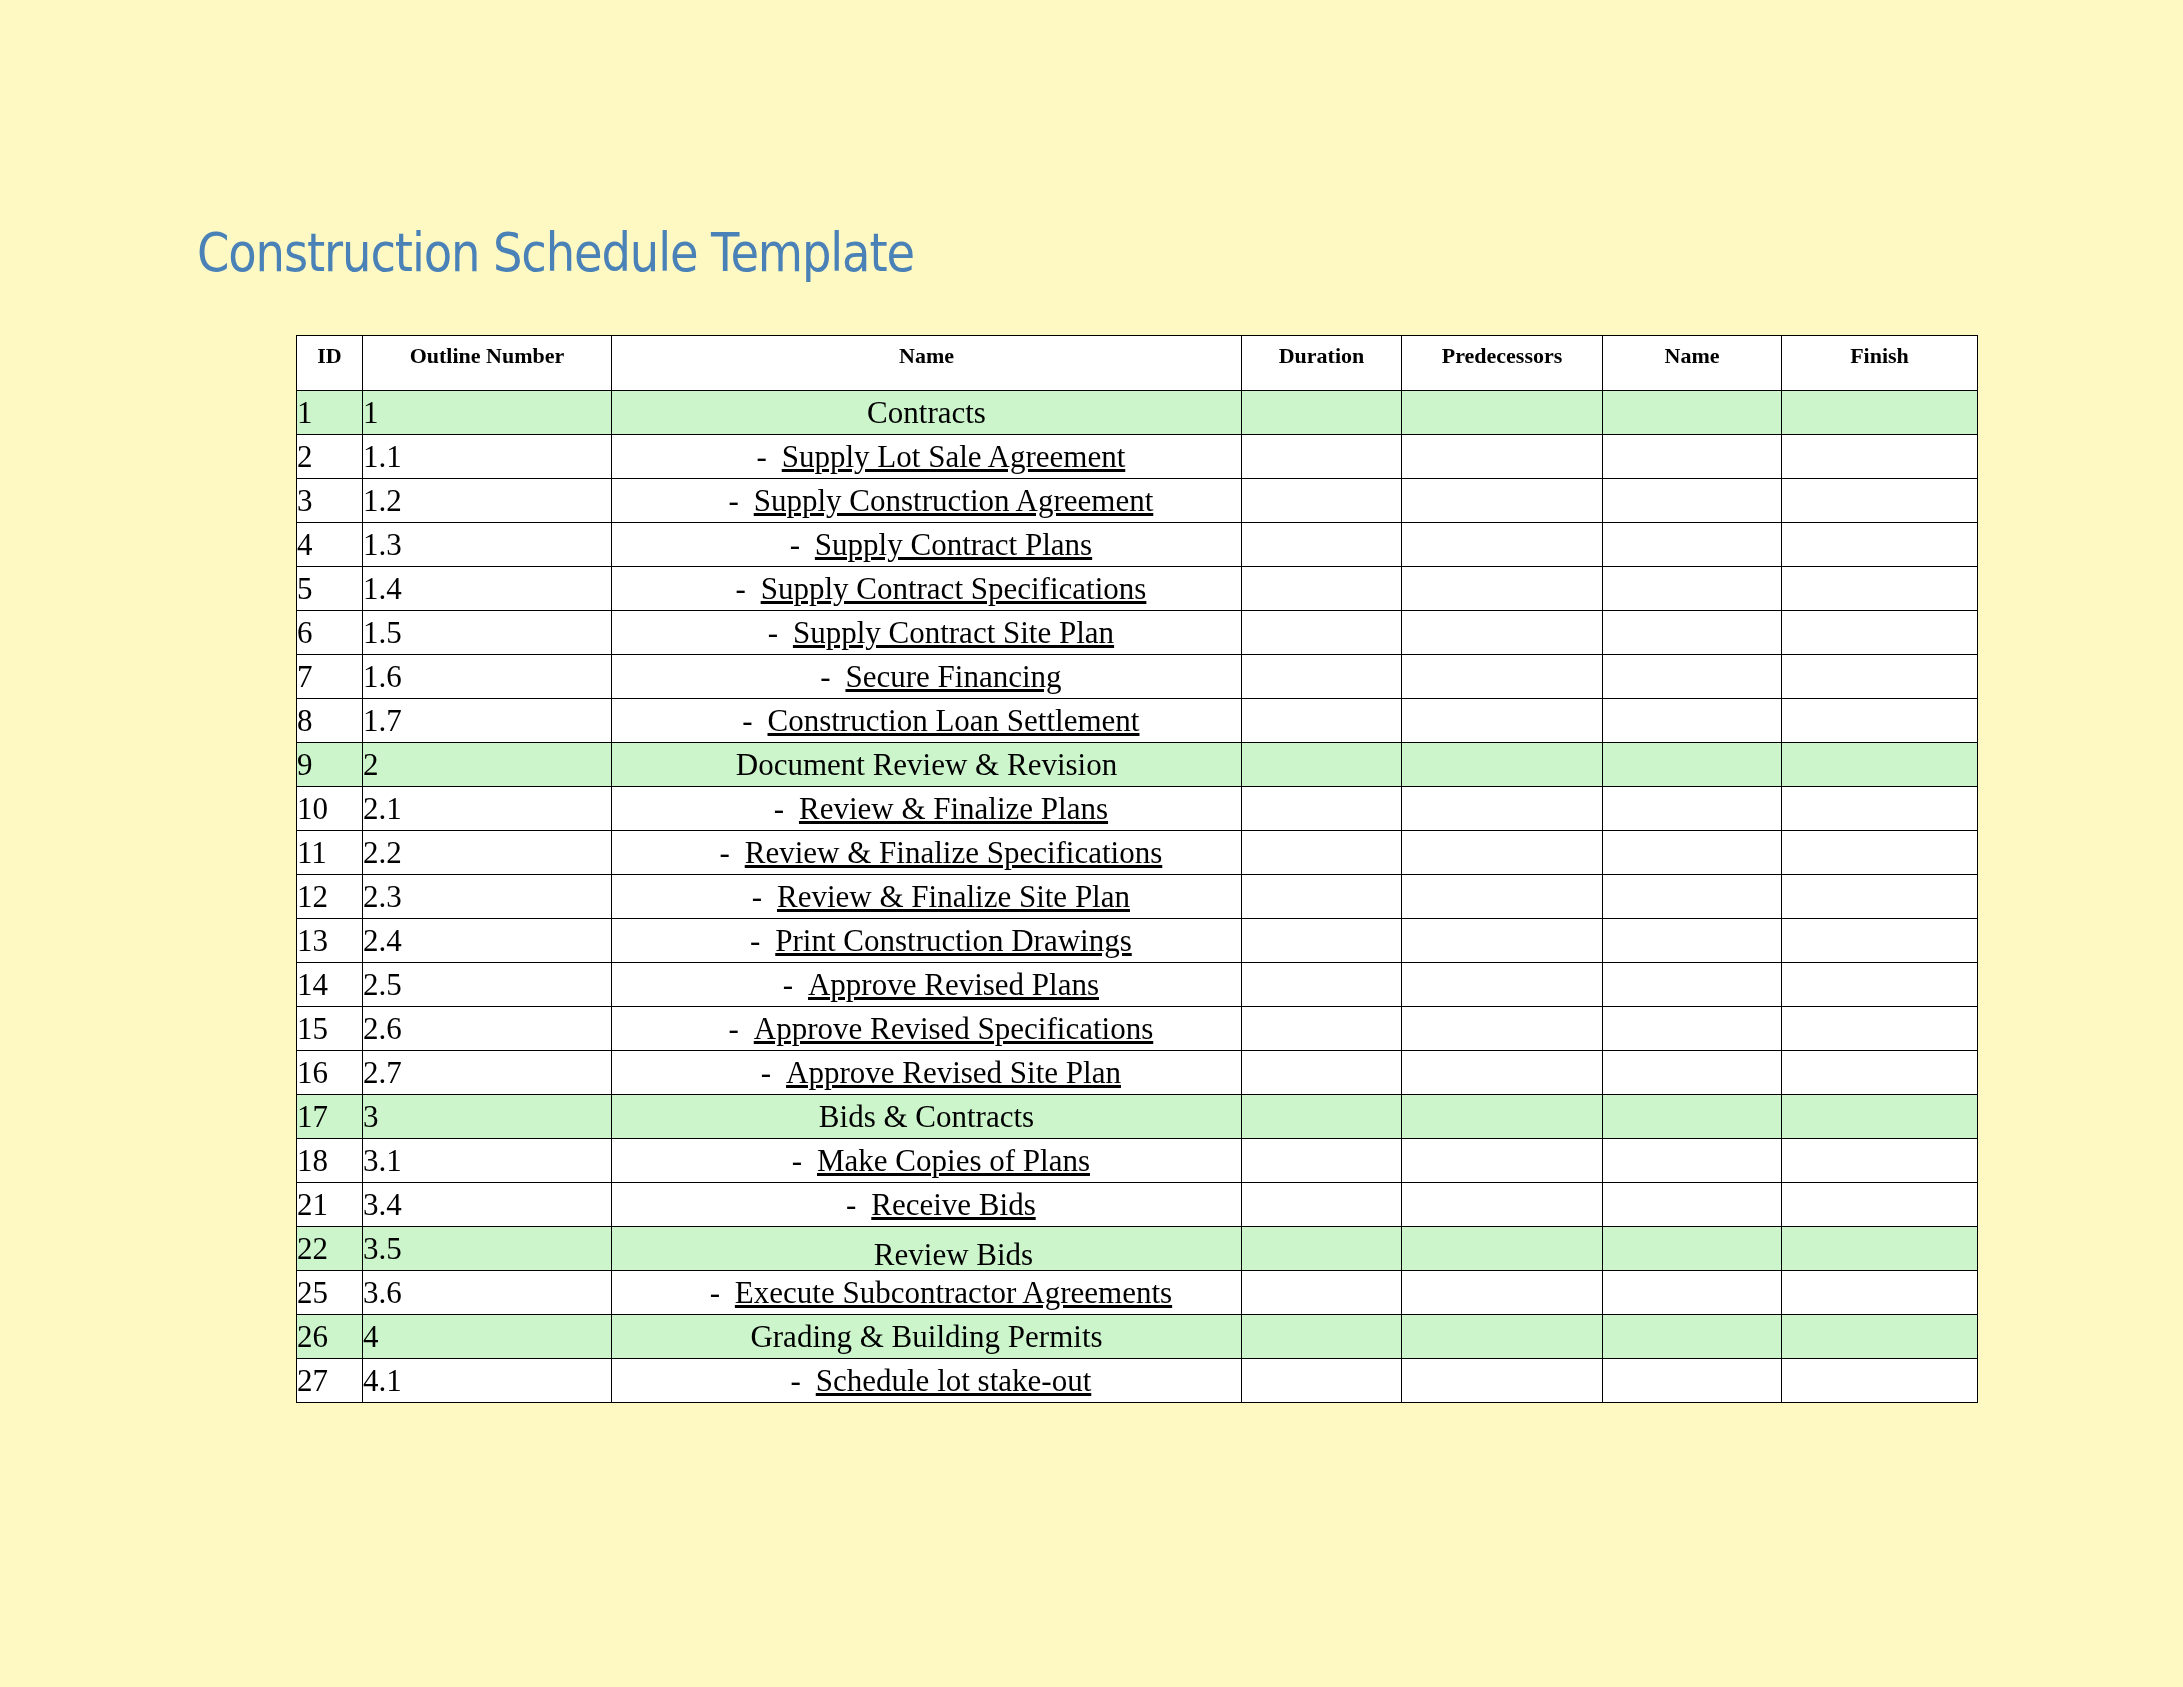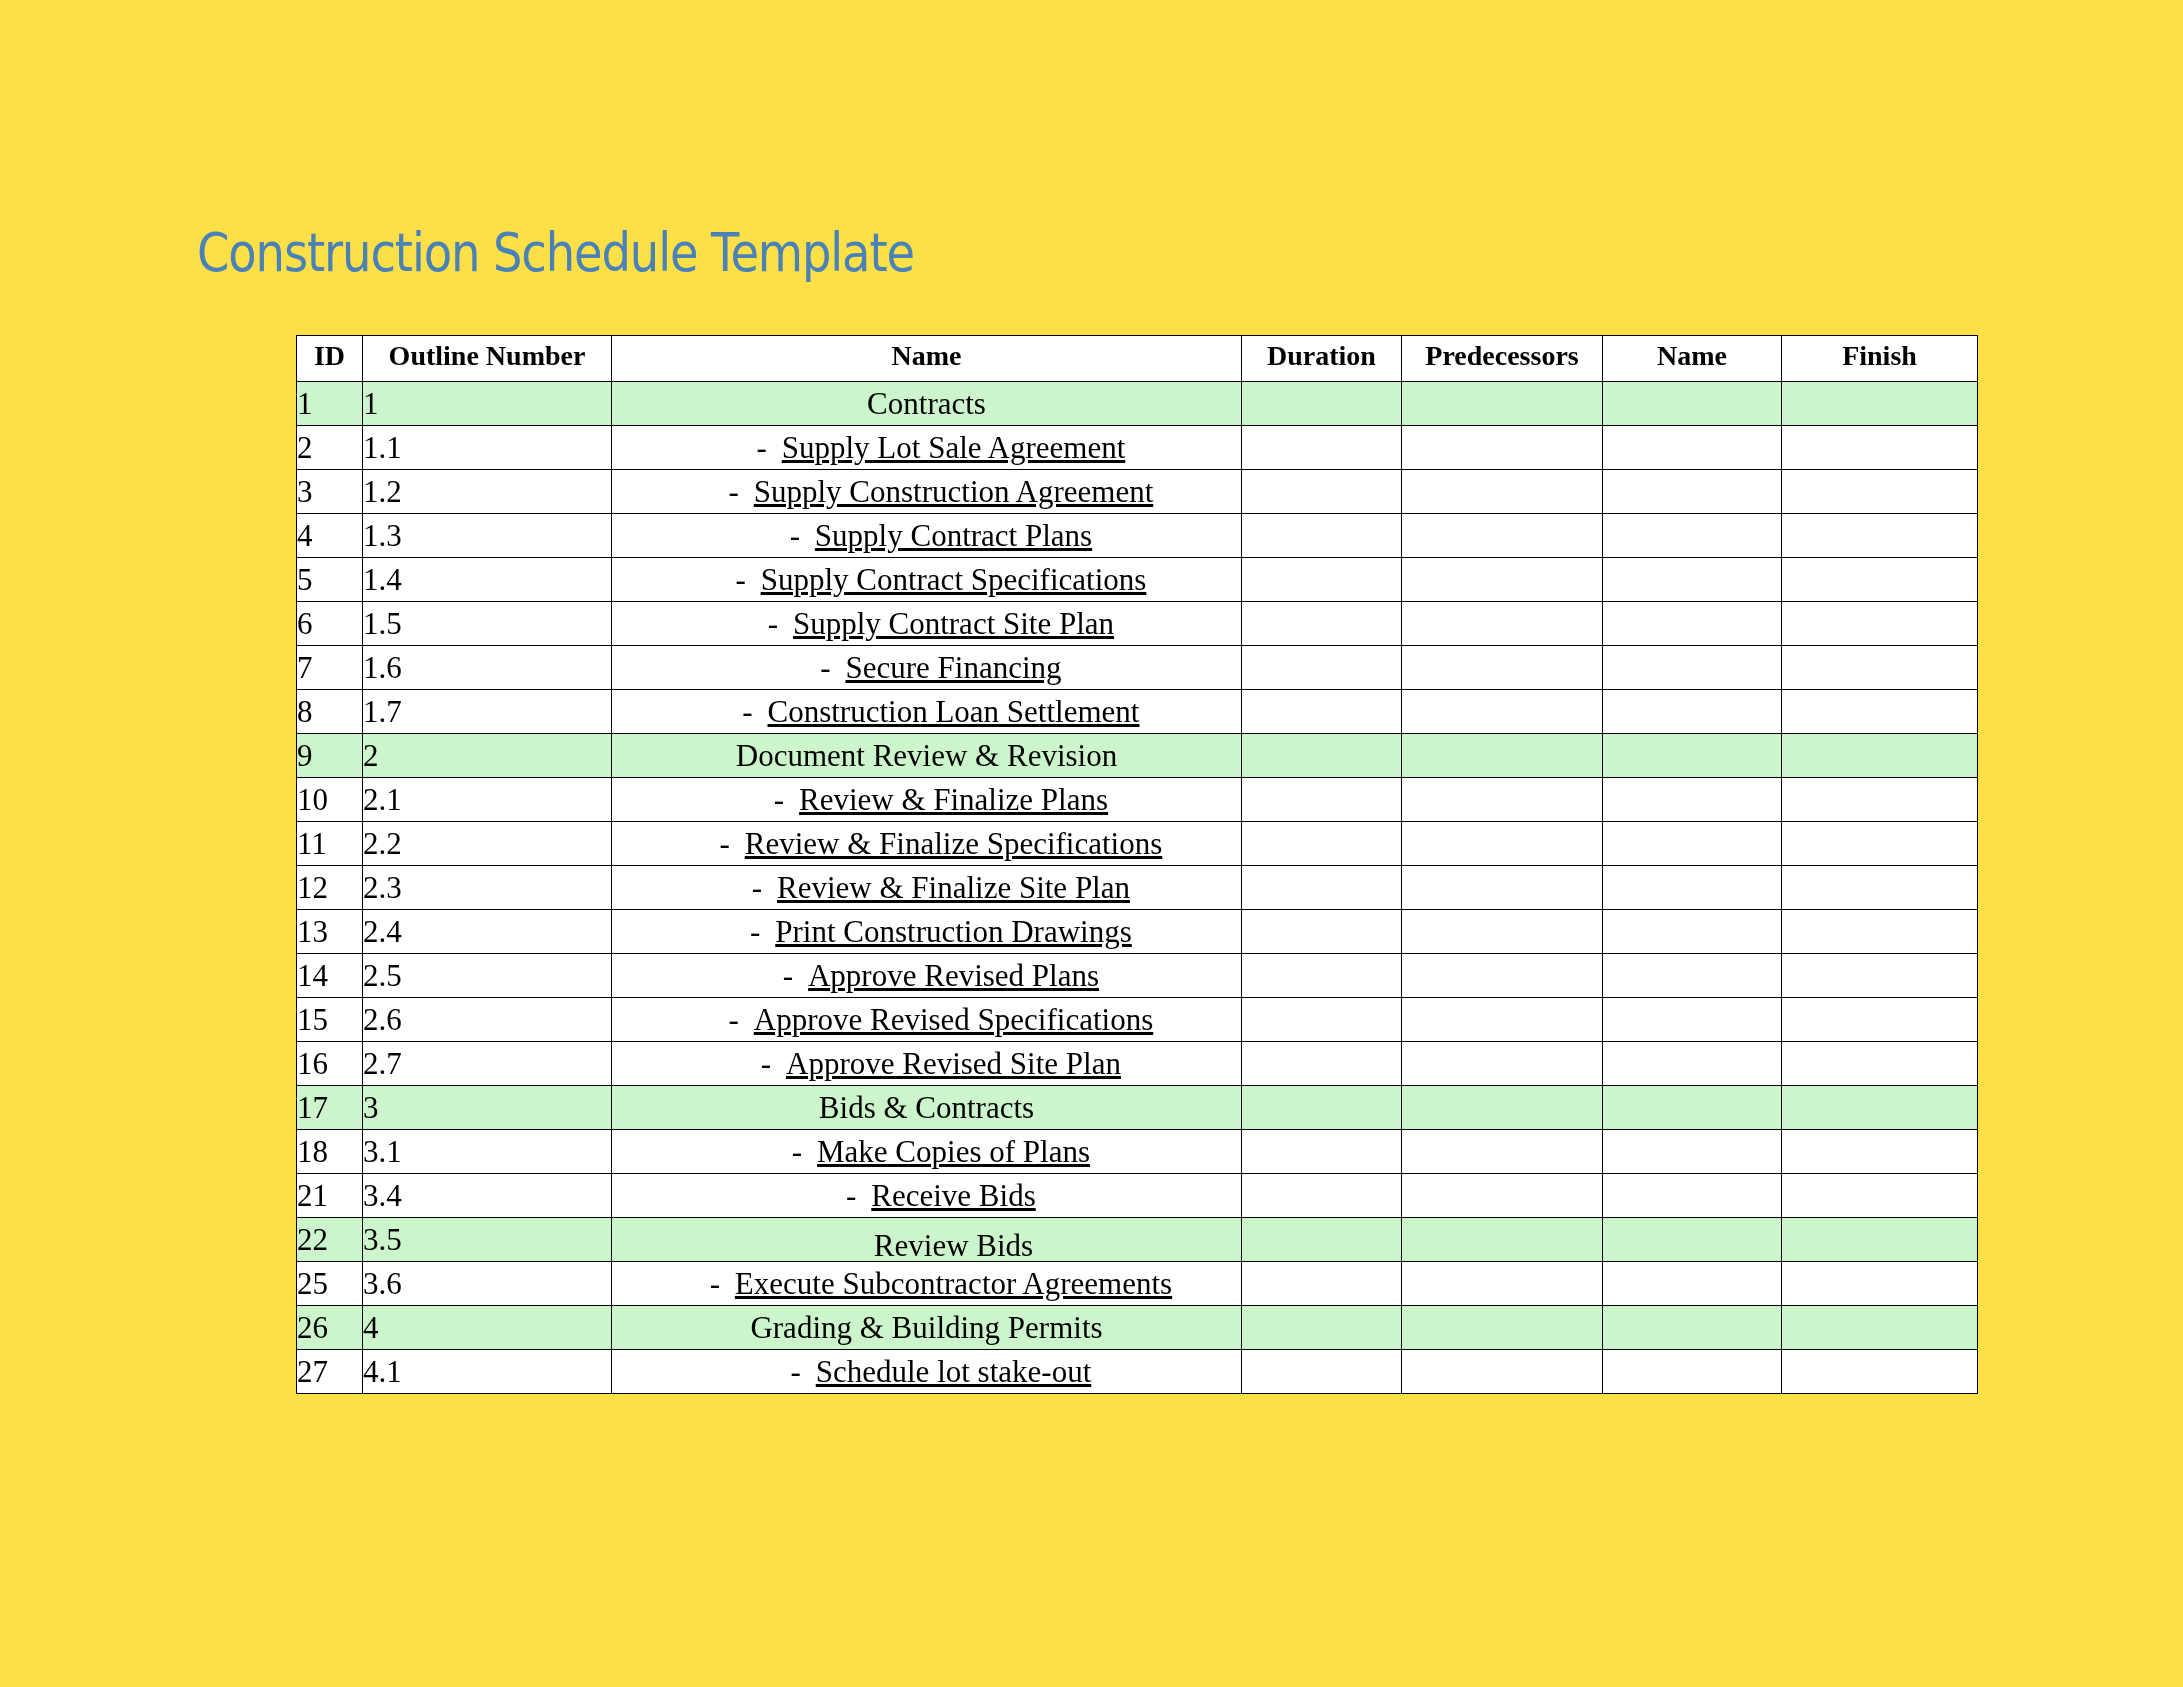--- a/index.html
+++ b/index.html
@@ -15,21 +15,21 @@
     font-family: "Liberation Serif", serif;
     overflow: hidden;
   }
 
   #page {
     position: absolute;
     left: 0;
     top: 0;
     width: 2184px;
     height: 1687px;
-    background: #fde047;
+    background: #fef9c3;
   }
 
   
   #doc-title {
     position: absolute;
     left: 197px;
     top: 225px;
     font-family: "DejaVu Sans", sans-serif;
     font-size: 54px;
     font-weight: 400;
@@ -65,26 +65,26 @@
   table.schedule th,
   table.schedule td {
     border: 1.7px solid #000000;
     padding: 0;
     vertical-align: middle;
     background: #ffffff;
   }
 
   table.schedule thead th {
     height: 39px;
-    font-size: 28px;
+    font-size: 22px;
     font-weight: bold;
     text-align: center;
     white-space: nowrap;
     line-height: 1;
-    padding-bottom: 6px;
+    padding-bottom: 15px;
   }
 
   table.schedule tbody td {
     height: 43px;
     font-size: 31px;
     font-weight: normal;
     line-height: 1;
   }
 
   

